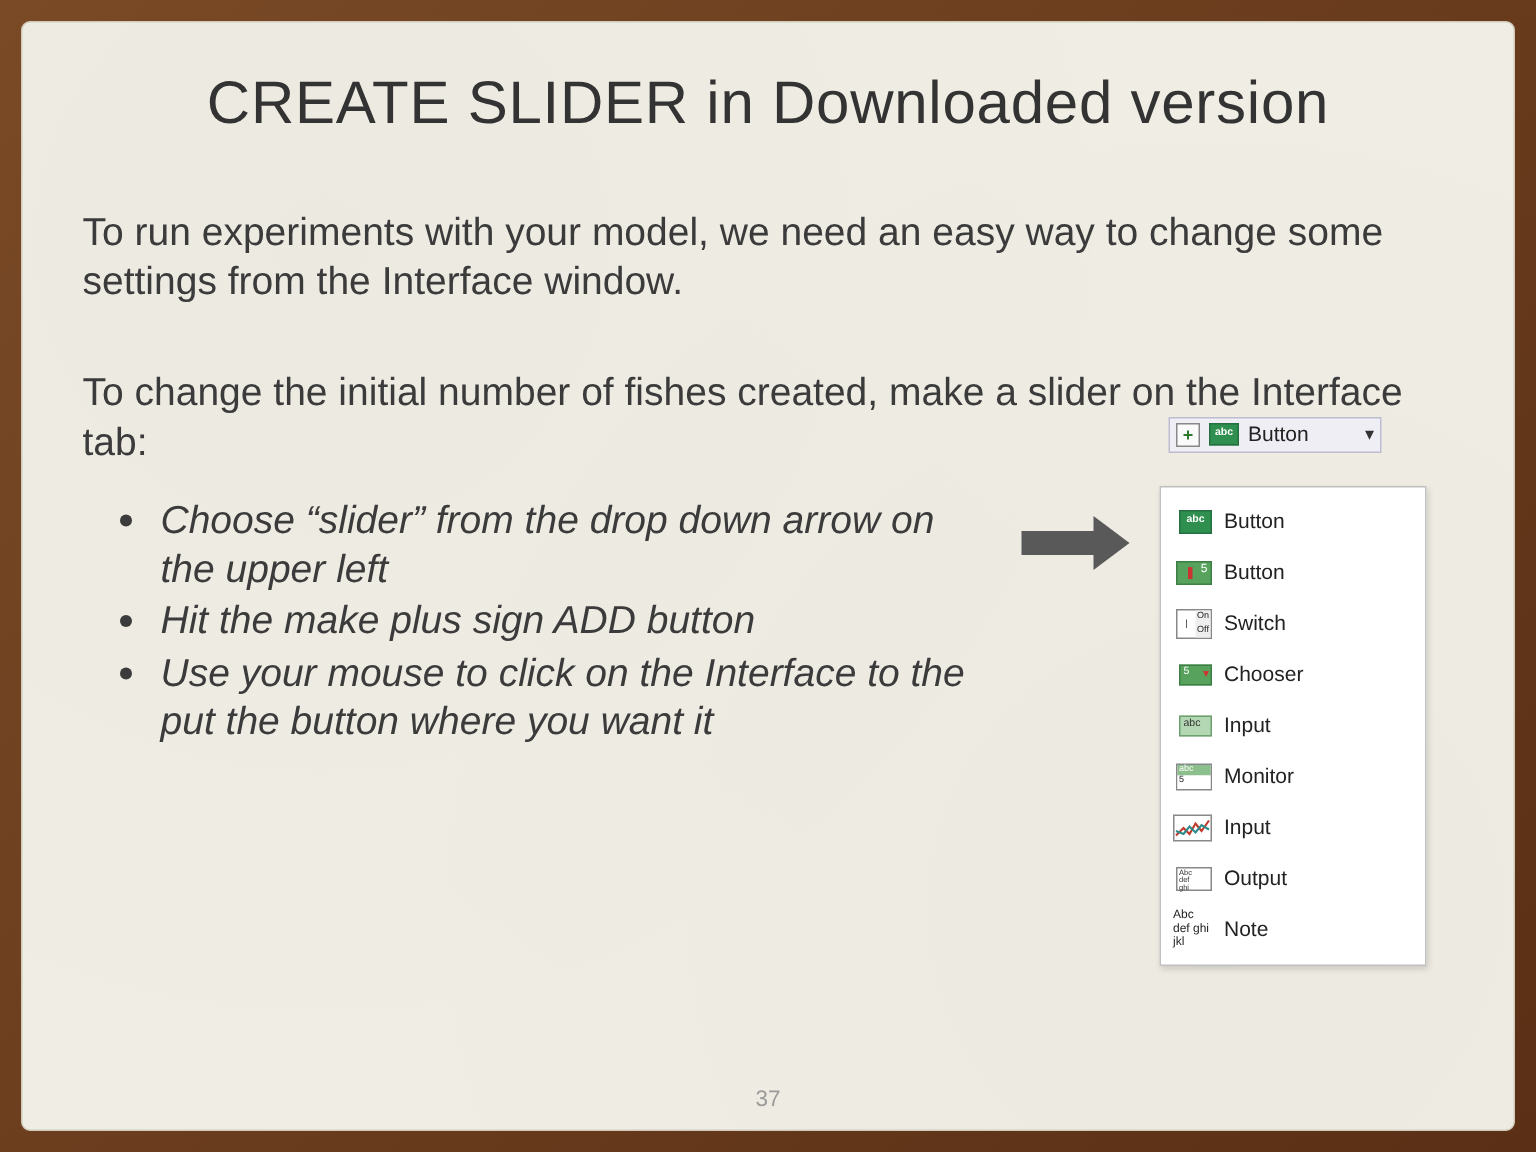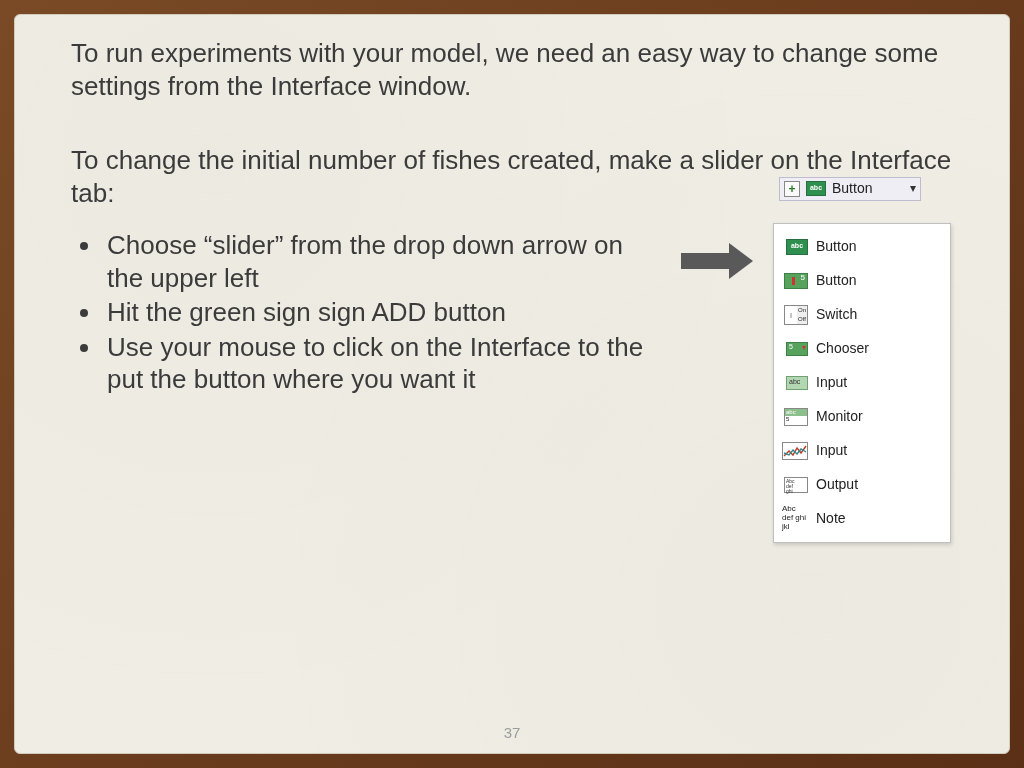--- a/index.html
+++ b/index.html
@@ -46,39 +46,39 @@
   }
 
   .body {
     color: #3b3b3b;
     font-size: 26px;
     line-height: 1.25;
   }
 
   .para {
     margin-bottom: 42px;
-    margin-left: 16px;
   }
 
   .row {
     display: flex;
     align-items: flex-start;
     gap: 18px;
   }
 
   ul.steps {
     margin: 0 0 0 48px;
     padding: 0;
     list-style: disc;
     max-width: 560px;
   }
 
   ul.steps li {
     margin-bottom: 2px;
     padding-left: 4px;
+    font-style: italic;
   }
 
   
   .arrow {
     margin-top: 14px;
     position: relative;
     width: 74px;
     height: 36px;
   }
   .arrow .shaft {
@@ -300,30 +300,31 @@
     font-size: 15px;
     color: #9c9c9c;
   }
 </style>
 </head>
 <body>
 
 <div class="frame">
   <div class="frame-inner">
 
+    <div class="title">CREATE SLIDER in Downloaded version</div>
 
     <div class="body">
       <div class="para">To run experiments with your model, we need an easy way to change some settings from the Interface window.</div>
       <div class="para" style="margin-bottom:20px">To change the initial number of fishes created, make a slider on the Interface tab:</div>
 
       <div class="row">
 
         <ul class="steps">
           <li>Choose “slider” from the drop down arrow on the upper left</li>
-          <li>Hit the green sign sign ADD button</li>
+          <li>Hit the make plus sign ADD button</li>
           <li>Use your mouse to click on the Interface to the put the button where you want it</li>
         </ul>
 
         <div class="arrow">
           <div class="shaft"></div>
           <div class="head"></div>
         </div>
 
         <div class="nl-panel">
 

